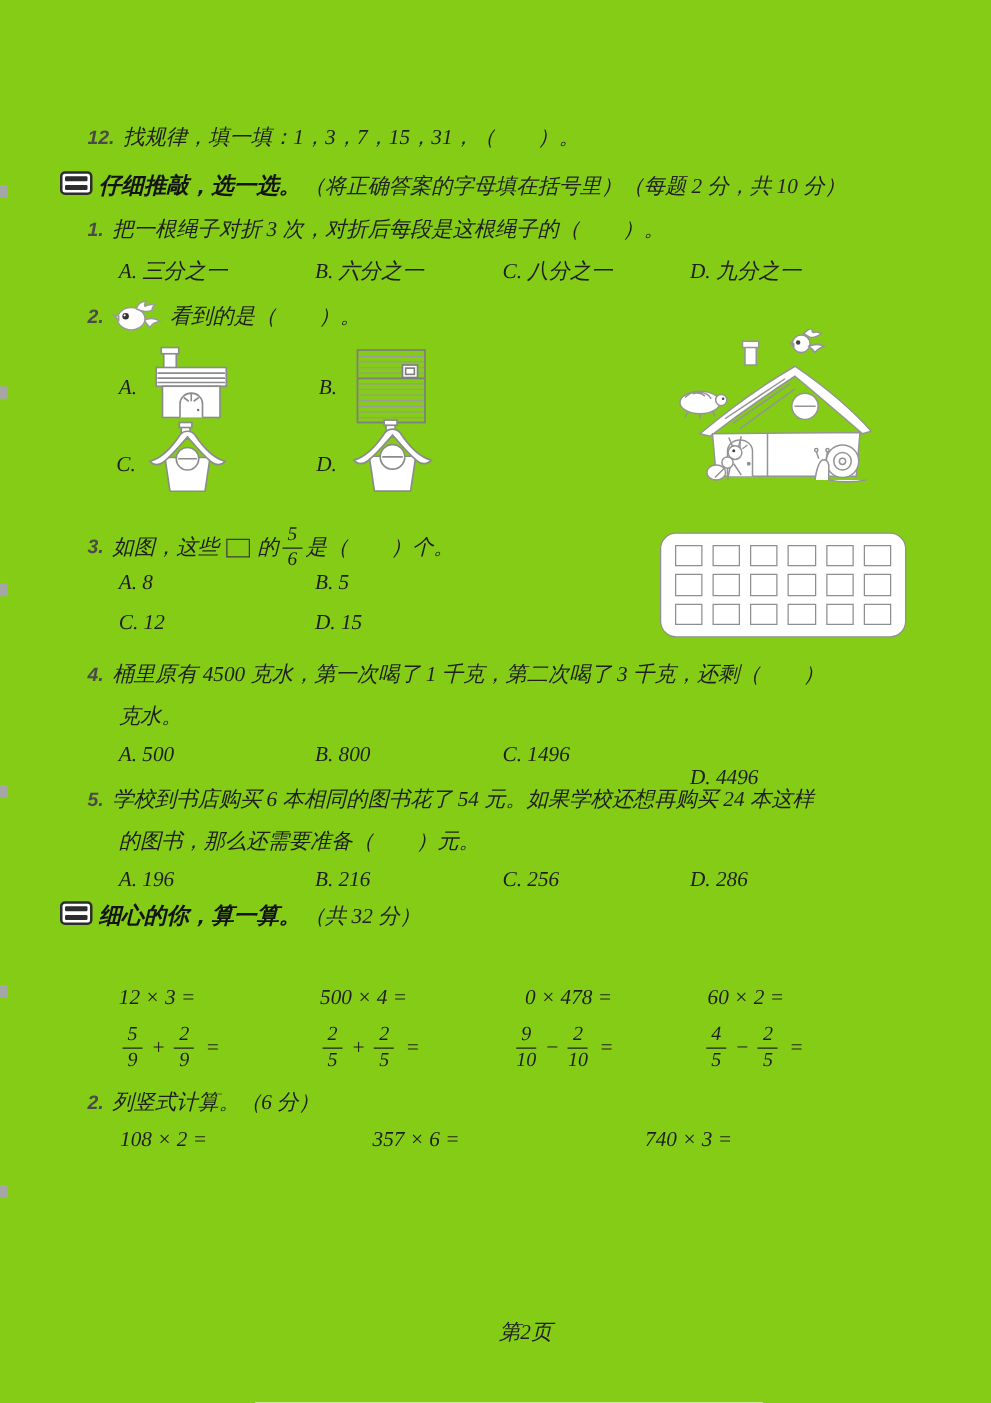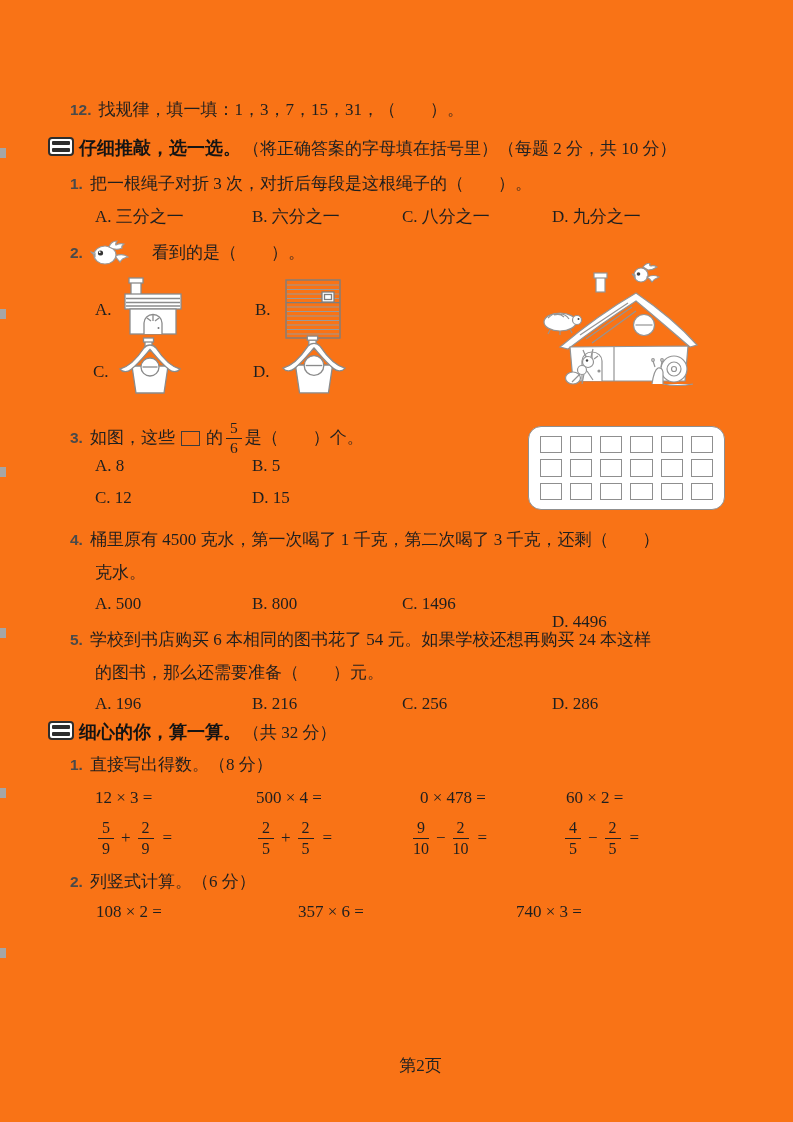--- a/index.html
+++ b/index.html
@@ -1,17 +1,17 @@
 <!DOCTYPE html>
 <html><head>
 <meta charset="utf-8">
 <style>
   html,body{margin:0;padding:0;background:#ffffff;}
-  .page{position:relative;width:793px;height:1122px;background:#f97316;overflow:hidden;
-        font-family:"Liberation Serif","DejaVu Serif",serif;color:#1f1f1f;font-size:17px;}
+  .page{position:relative;width:793px;height:1122px;background:#84cc16;overflow:hidden;
+        font-family:"Liberation Serif","DejaVu Serif",serif;color:#1f1f1f;font-size:17px;font-style:italic;}
   .t{position:absolute;white-space:nowrap;line-height:1.25;}
   .qnum{font-family:"Liberation Sans","DejaVu Sans",sans-serif;font-weight:700;color:#4a4a4a;
         font-size:15.5px;margin-right:7px;}
   .sec-title{font-family:"Liberation Sans","DejaVu Sans",sans-serif;font-weight:700;
         font-size:18px;color:#141414;}
   .sec-note{font-size:17px;color:#222;margin-left:2px;}
   .sec-icon{display:inline-block;width:22px;height:15px;border:2px solid #2d2d2d;border-radius:4px;
         vertical-align:-2px;margin-right:5px;position:relative;background:#fff;}
   .sec-icon::before,.sec-icon::after{content:"";position:absolute;left:2px;right:2px;height:4px;
         background:#2d2d2d;border-radius:1px;}
@@ -68,21 +68,21 @@
   <div class="t" style="left:70px;top:240px">
     <span class="qnum">2.</span><svg class="inline-svg" width="42" height="28" viewBox="0 0 42 28">
       <g fill="#fff" stroke="#9a9a9a" stroke-width="1.2">
         <path d="M25,16 q8,-3 13,1 q-6,1 -8,5 q-2,-2 -5,-6z"></path>
         <ellipse cx="15" cy="15" rx="11" ry="9"></ellipse>
         <path d="M19,7 q2,-6 8,-6 q-2,3 -1,4 q4,-2 8,-1 q-3,2 -2,4 q-6,3 -13,-1z"></path>
         <path d="M5,13 l-4,-1 4,4z"></path>
       </g>
       <circle cx="10.5" cy="13" r="2.6" fill="#333"></circle>
       <circle cx="9.7" cy="12.2" r="0.9" fill="#fff"></circle>
-    </svg><span style="margin-left:20px">看到的是（　　）。</span>
+    </svg><span style="margin-left:4px">看到的是（　　）。</span>
   </div>
 
   <div class="opt" style="left:95px;top:300px">A.</div>
   <svg class="t" style="left:122px;top:277px" width="62" height="58" viewBox="0 0 62 58">
     <g fill="#fff" stroke="#8b8b8b" stroke-width="1.3">
       <rect x="9" y="4" width="10" height="15"></rect>
       <rect x="7" y="1" width="14" height="5"></rect>
       <rect x="3" y="17" width="56" height="15"></rect>
       <line x1="4" y1="21.5" x2="58" y2="21.5"></line>
       <line x1="4" y1="25.5" x2="58" y2="25.5"></line>
@@ -249,23 +249,20 @@
   <div class="t" style="left:95px;top:662px">的图书，那么还需要准备（　　）元。</div>
   <div class="opt" style="left:95px;top:694px">A. 196</div>
   <div class="opt" style="left:252px;top:694px">B. 216</div>
   <div class="opt" style="left:402px;top:694px">C. 256</div>
   <div class="opt" style="left:552px;top:694px">D. 286</div>
 
   <div class="t" style="left:48px;top:721px">
     <span class="sec-icon"></span><span class="sec-title">细心的你，算一算。</span><span class="sec-note">（共 32 分）</span>
   </div>
 
-  <div class="t" style="left:70px;top:754px">
-    <span class="qnum">1.</span><span>直接写出得数。（8 分）</span>
-  </div>
   <div class="t" style="left:95px;top:787px">12 × 3 =</div>
   <div class="t" style="left:256px;top:787px">500 × 4 =</div>
   <div class="t" style="left:420px;top:787px">0 × 478 =</div>
   <div class="t" style="left:566px;top:787px">60 × 2 =</div>
 
   <div class="t fracline" style="left:95px;top:816px">
     <span class="frac">
         <span class="fnum">5</span>
         <span class="fden">9</span>
       </span>

